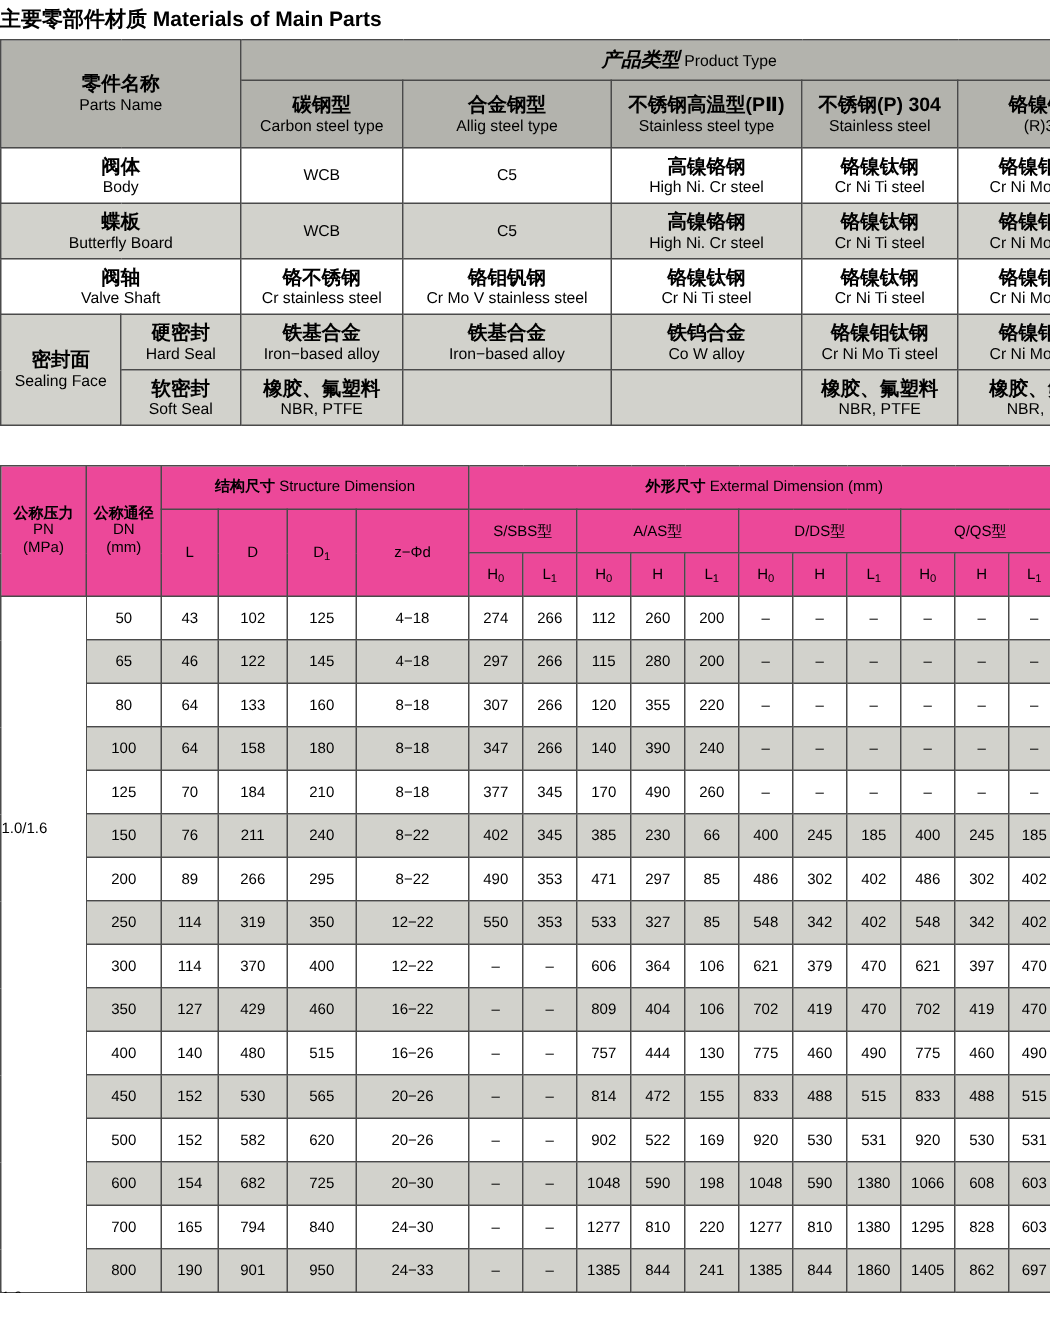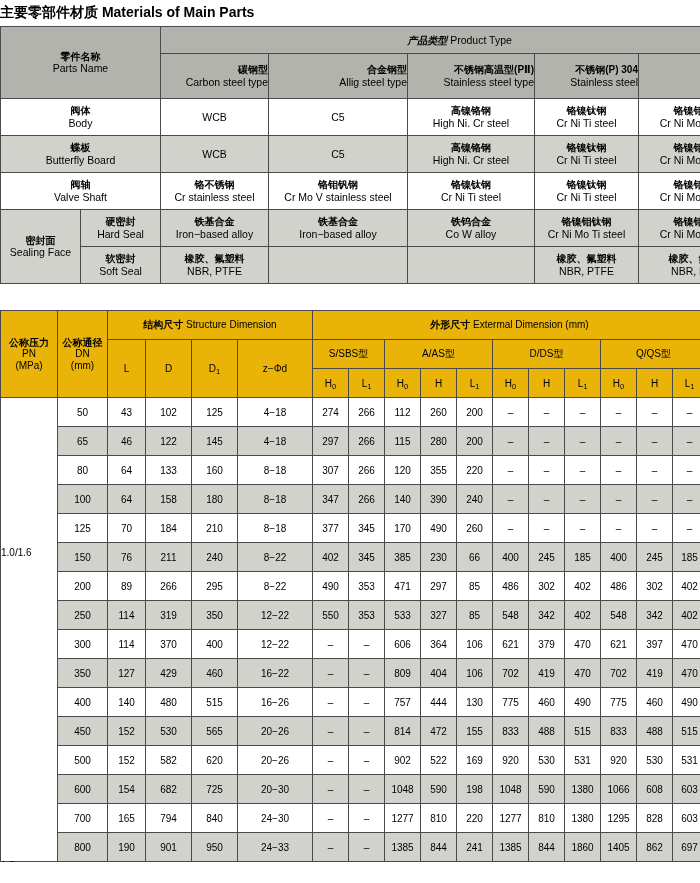--- a/index.html
+++ b/index.html
@@ -51,30 +51,30 @@
 
   
   #materials-table td { font-size: 10.5px; }
   #materials-table .hdr {
     background: #b3b3ad;
     height: 26px;
   }
   #materials-table .hdr-tall { background: #b3b3ad; }
   #materials-table .cellwhite { background: #ffffff; }
   #materials-table .cellgray  { background: #d2d2cc; }
-  #materials-table .r1 { height: 44px; text-align: right; }
+  #materials-table .r1 { height: 44px; }
   #materials-table .r2 { height: 36px; }
-  #materials-table td .cn { font-size: 10px; }
+  #materials-table td .cn { font-size: 13px; }
   #materials-table td .en { font-size: 10.5px; }
 
   .spacer-20 { height: 26px; }
 
   
   #dimensions-table td { font-size: 10px; height: 28px; }
-  #dimensions-table .hdr { background: #eab308; }
+  #dimensions-table .hdr { background: #ec4899; }
   #dimensions-table .hdr .cn { font-size: 10px; font-weight: bold; }
   #dimensions-table .hdr .en { font-size: 10px; }
   #dimensions-table .hdr.inline { font-size: 10px; }
   #dimensions-table td.dwhite { background: #ffffff; }
   #dimensions-table td.dgray  { background: #d2d2cc; }
   #dimensions-table td.pn-cell {
     background: #ffffff;
     position: relative;
     padding: 0;
   }

